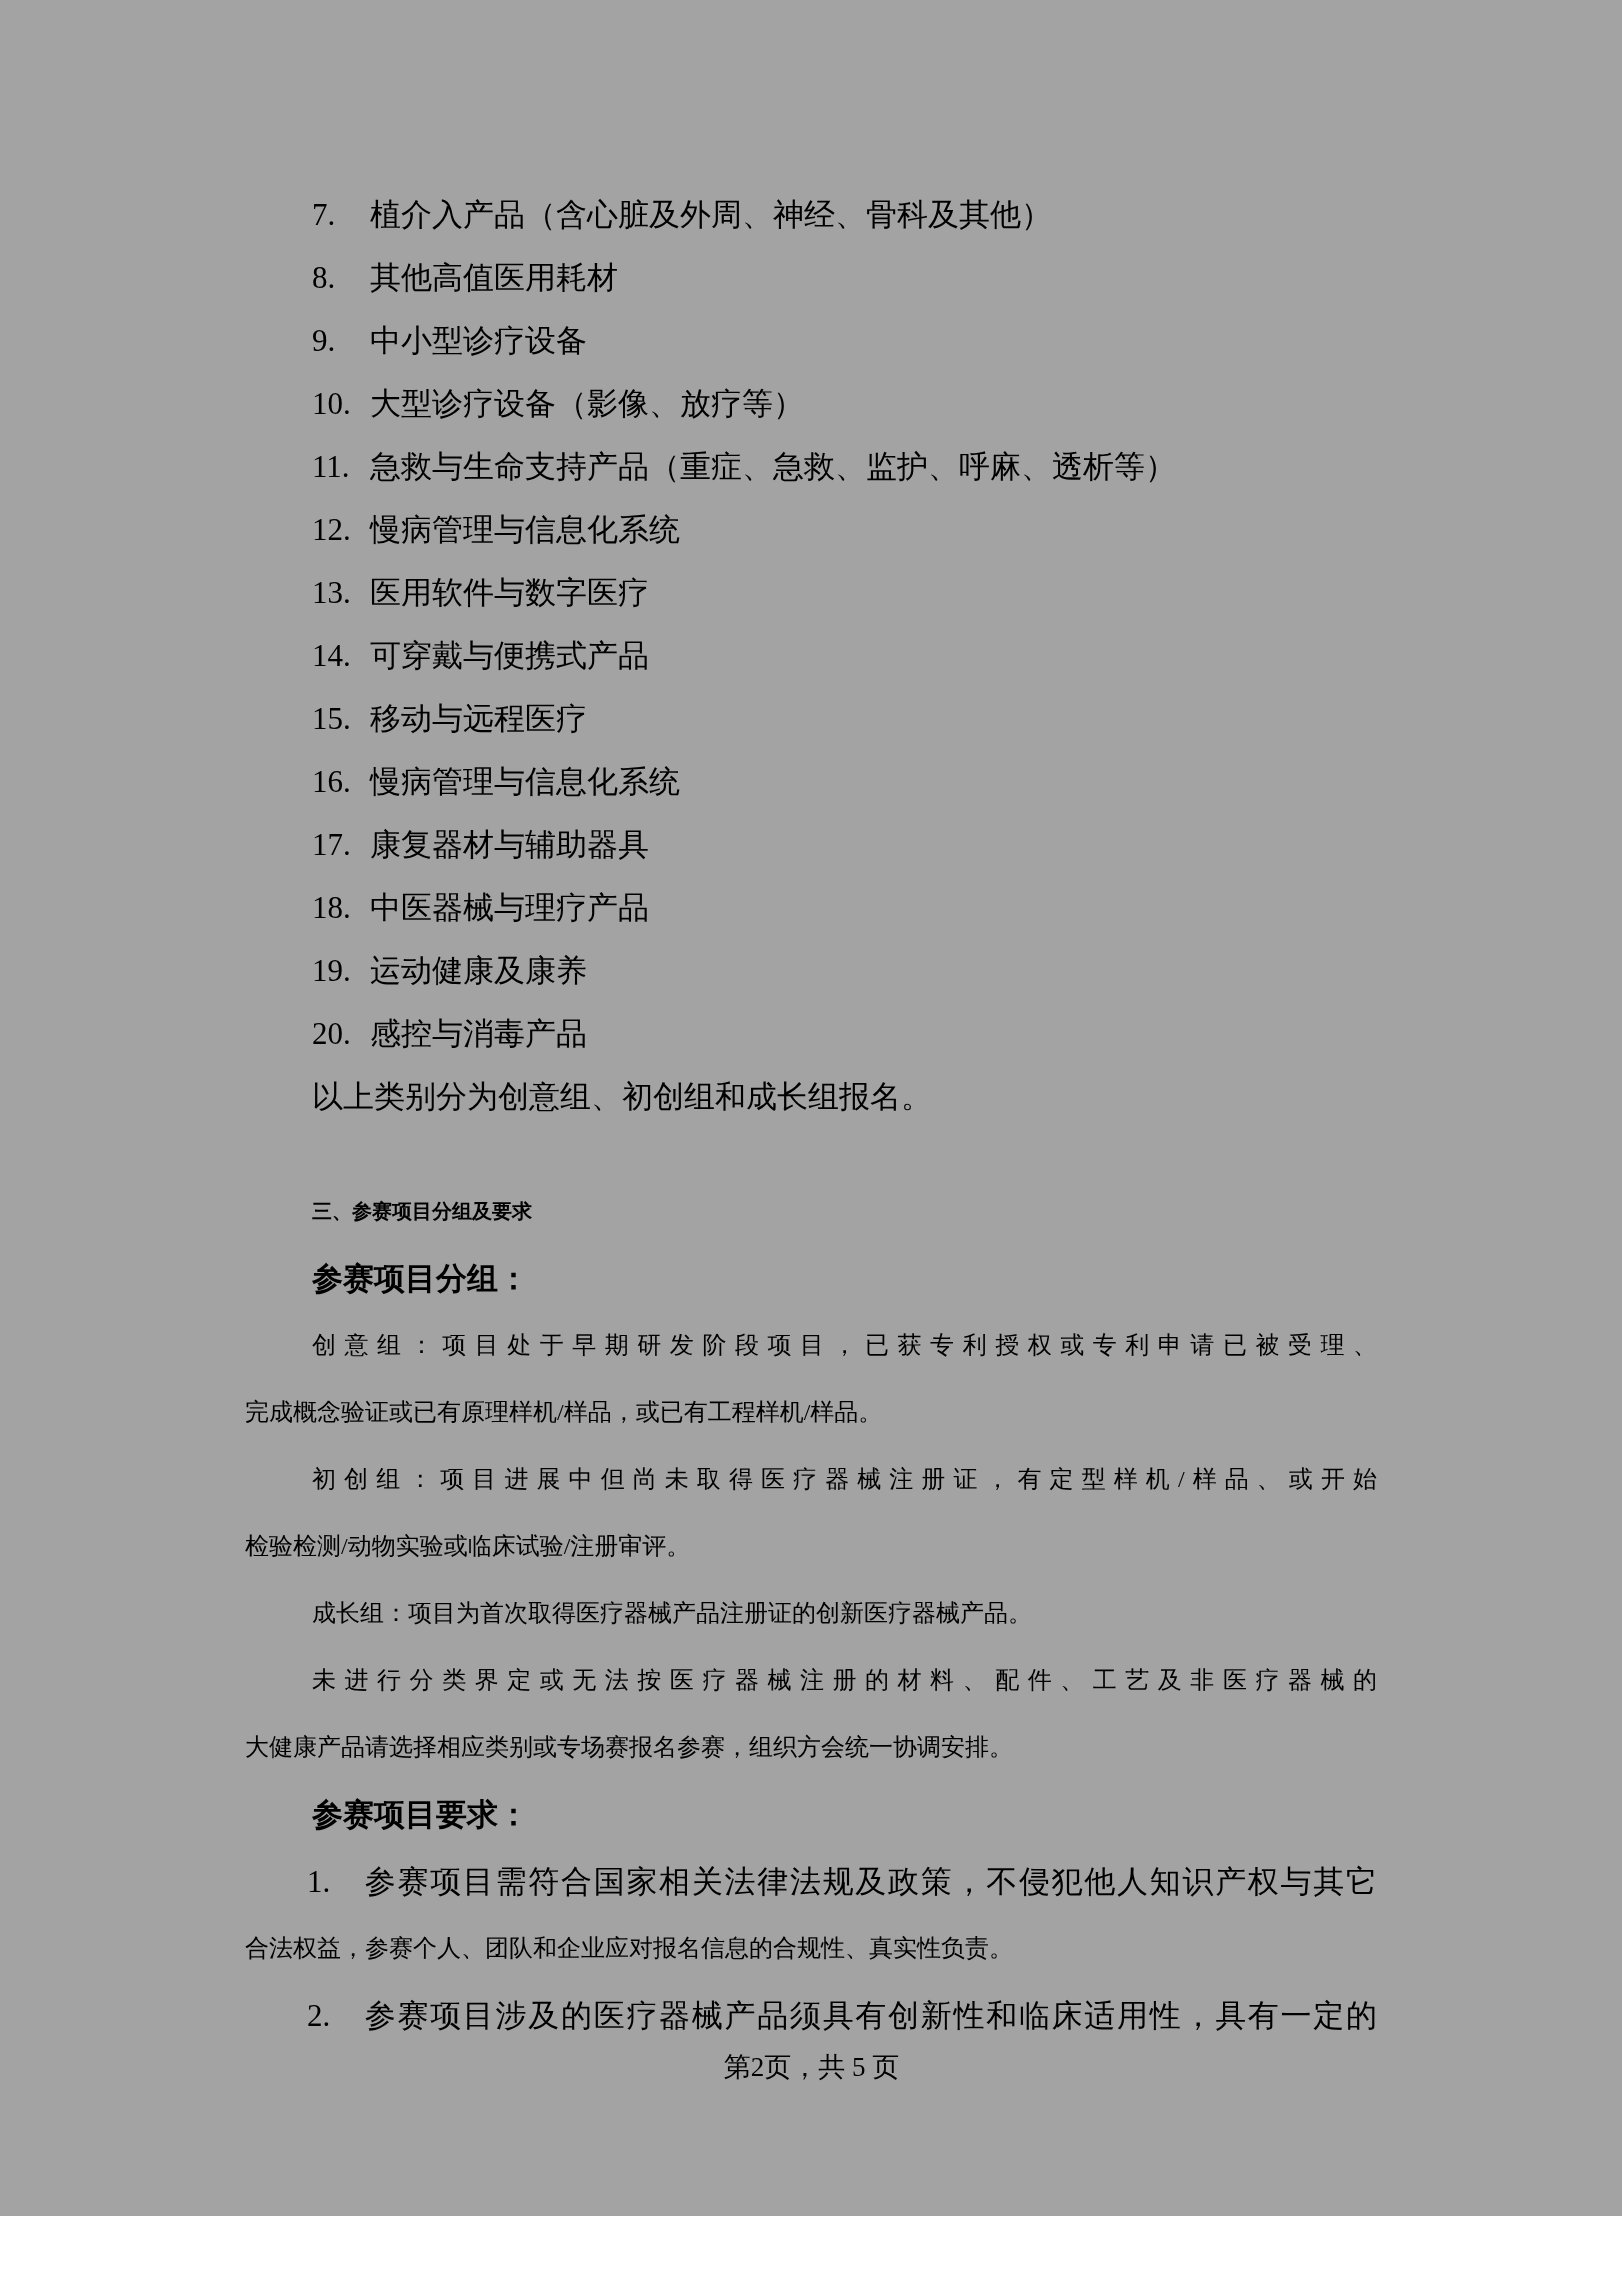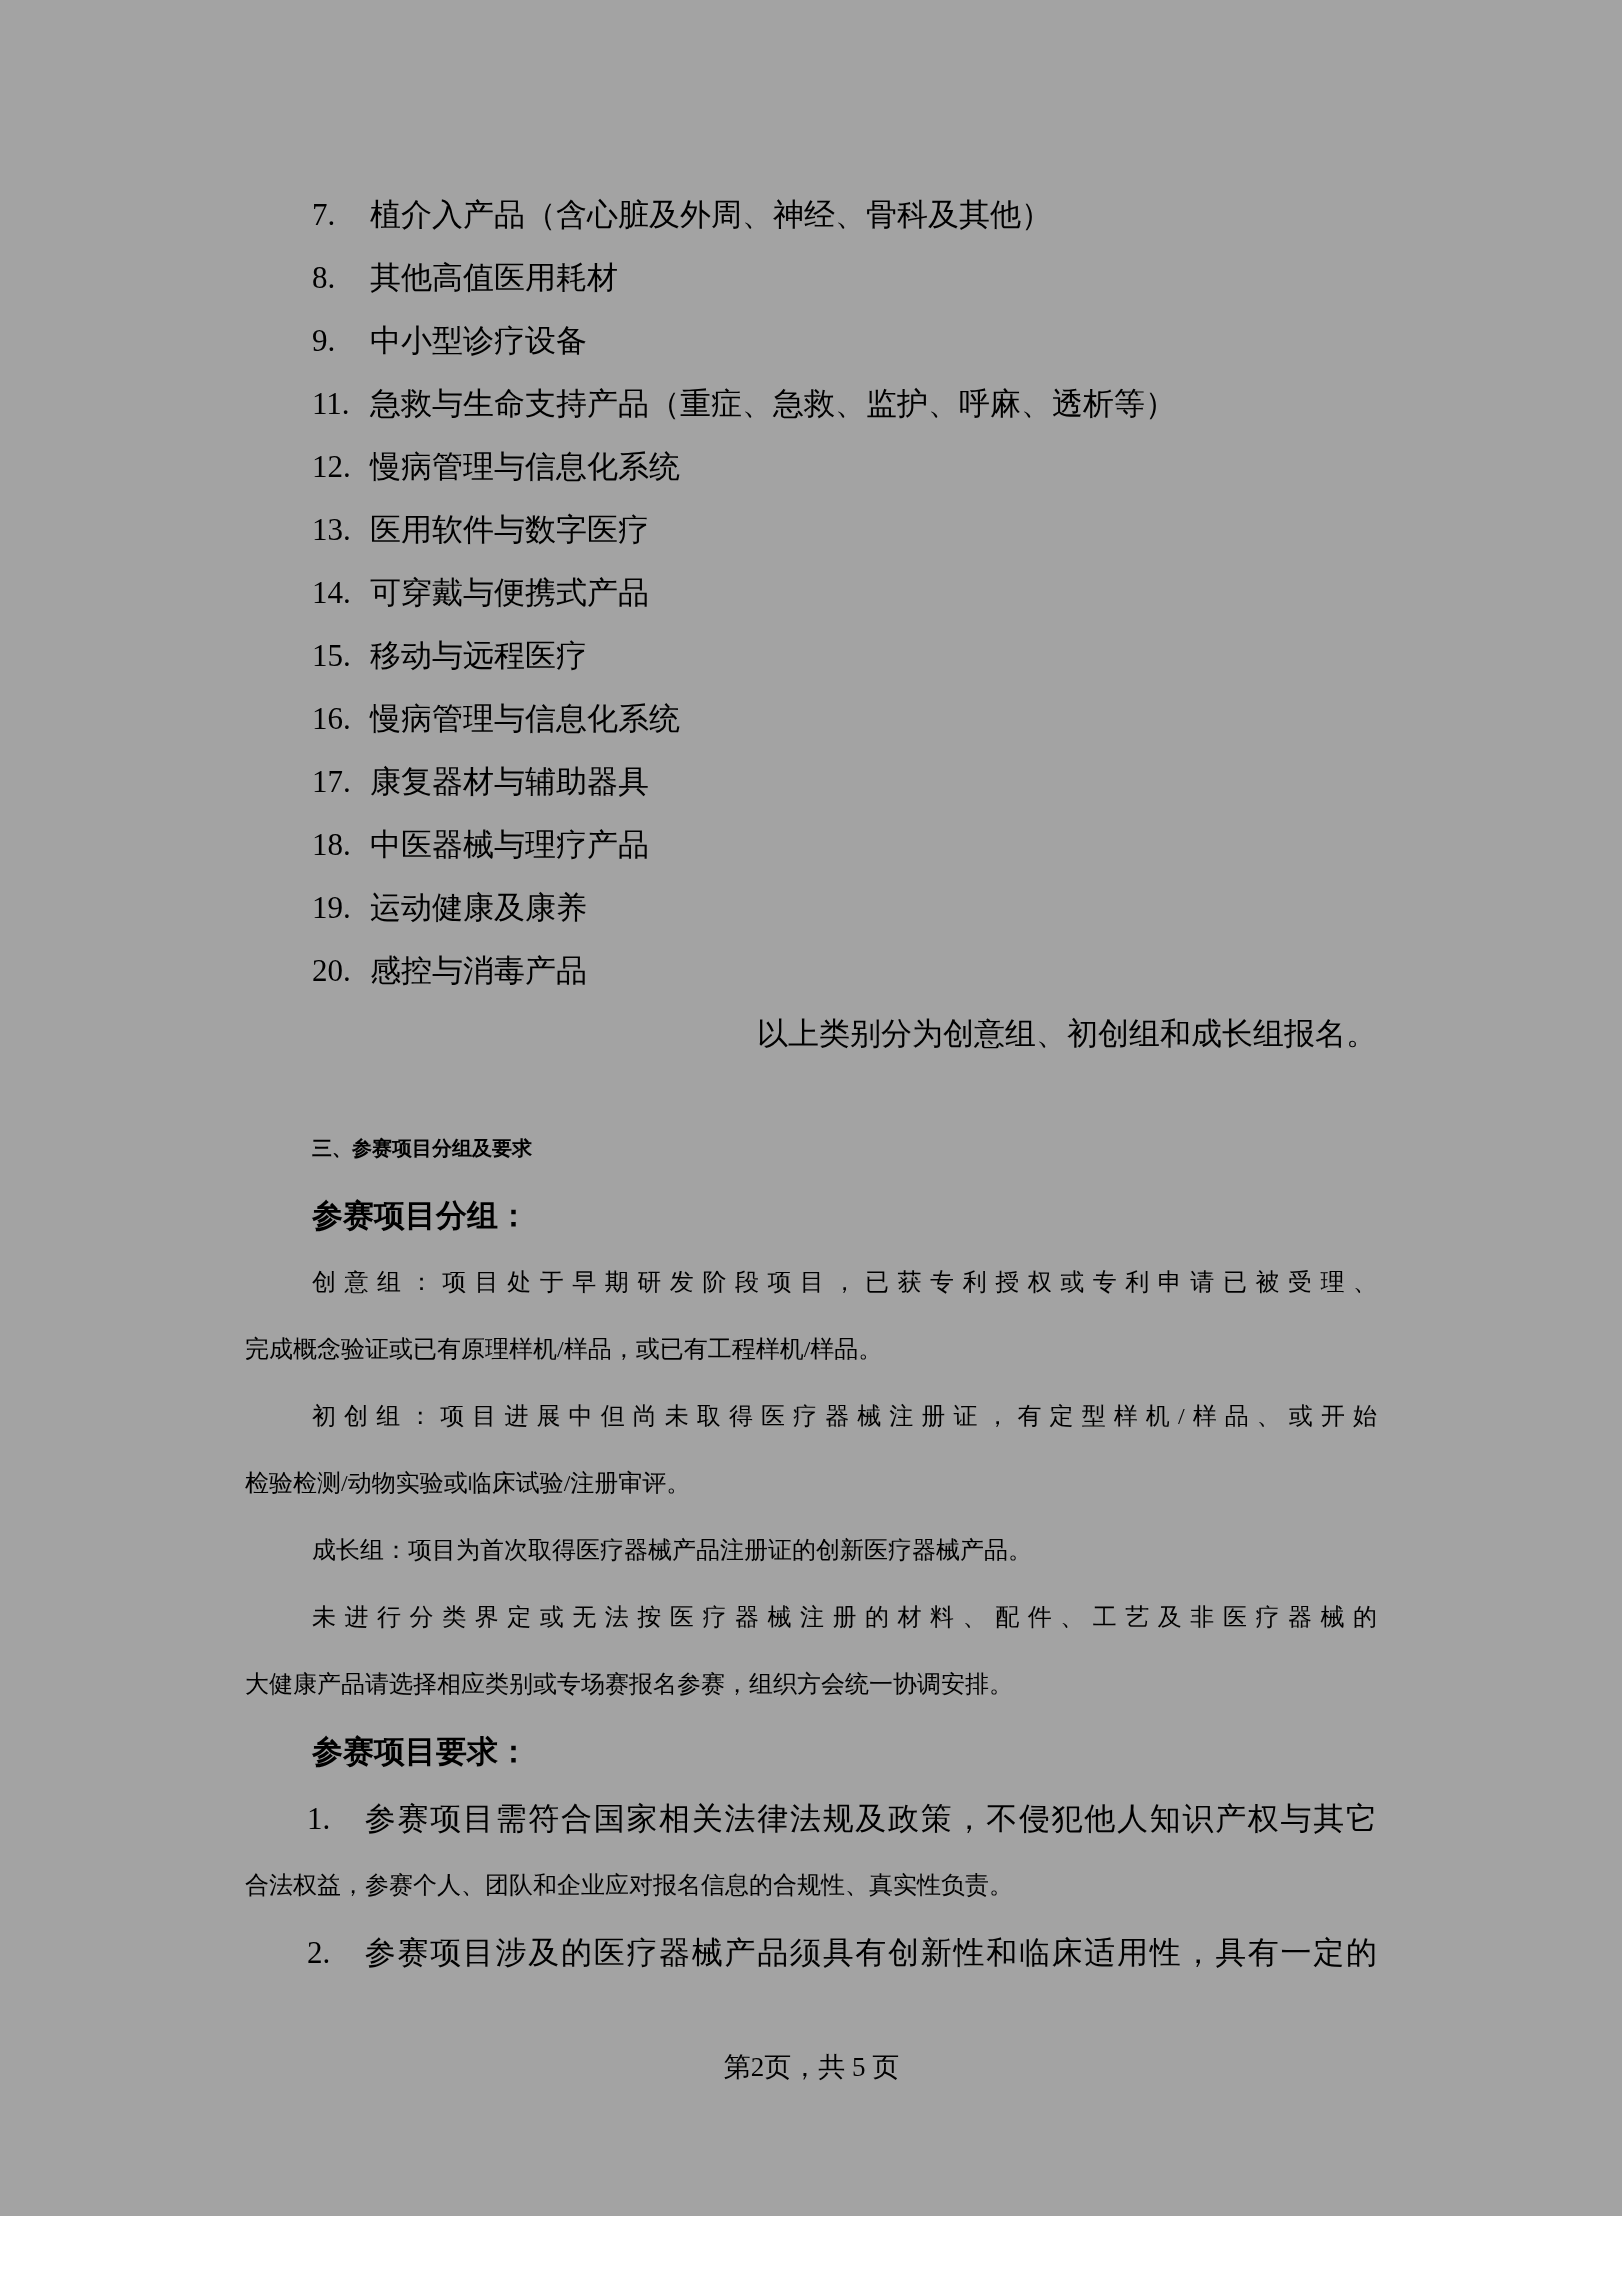--- a/index.html
+++ b/index.html
@@ -29,21 +29,20 @@
     white-space: nowrap;
   }
   .li .num {
     display: inline-block;
     width: 58px;
   }
   .closing {
     font-size: 31px;
     line-height: 63px;
     text-indent: 67px;
-    text-align: right;
   }
   .sec-heading {
     margin-top: 50px;
     font-size: 20px;
     line-height: 67px;
     font-weight: bold;
     font-family: "Liberation Sans", "DejaVu Sans", sans-serif;
     text-indent: 67px;
   }
   .sec-label {
@@ -87,20 +86,21 @@
 </style>
 </head>
 <body>
 
 <div class="page">
   <div class="content">
 
     <div class="li"><span class="num">7.</span><span>植介入产品（含心脏及外周、神经、骨科及其他）</span></div>
     <div class="li"><span class="num">8.</span><span>其他高值医用耗材</span></div>
     <div class="li"><span class="num">9.</span><span>中小型诊疗设备</span></div>
+    <div class="li"><span class="num">10.</span><span>大型诊疗设备（影像、放疗等）</span></div>
     <div class="li"><span class="num">11.</span><span>急救与生命支持产品（重症、急救、监护、呼麻、透析等）</span></div>
     <div class="li"><span class="num">12.</span><span>慢病管理与信息化系统</span></div>
     <div class="li"><span class="num">13.</span><span>医用软件与数字医疗</span></div>
     <div class="li"><span class="num">14.</span><span>可穿戴与便携式产品</span></div>
     <div class="li"><span class="num">15.</span><span>移动与远程医疗</span></div>
     <div class="li"><span class="num">16.</span><span>慢病管理与信息化系统</span></div>
     <div class="li"><span class="num">17.</span><span>康复器材与辅助器具</span></div>
     <div class="li"><span class="num">18.</span><span>中医器械与理疗产品</span></div>
     <div class="li"><span class="num">19.</span><span>运动健康及康养</span></div>
     <div class="li"><span class="num">20.</span><span>感控与消毒产品</span></div>

